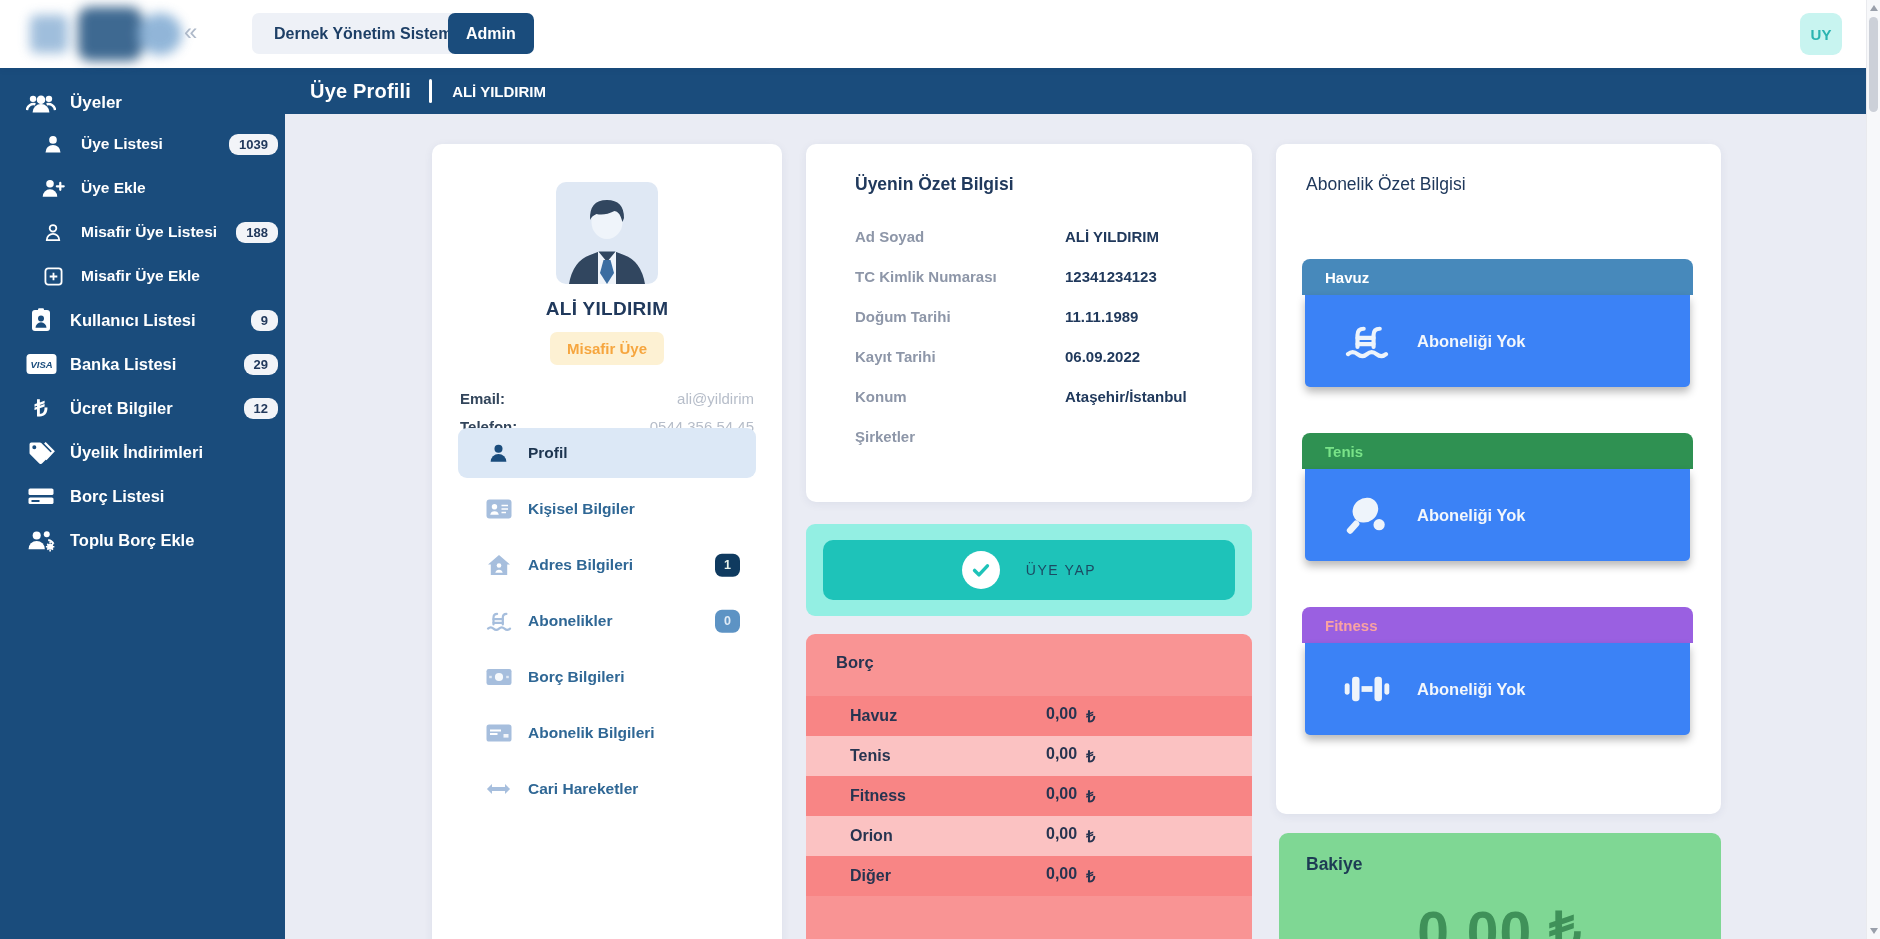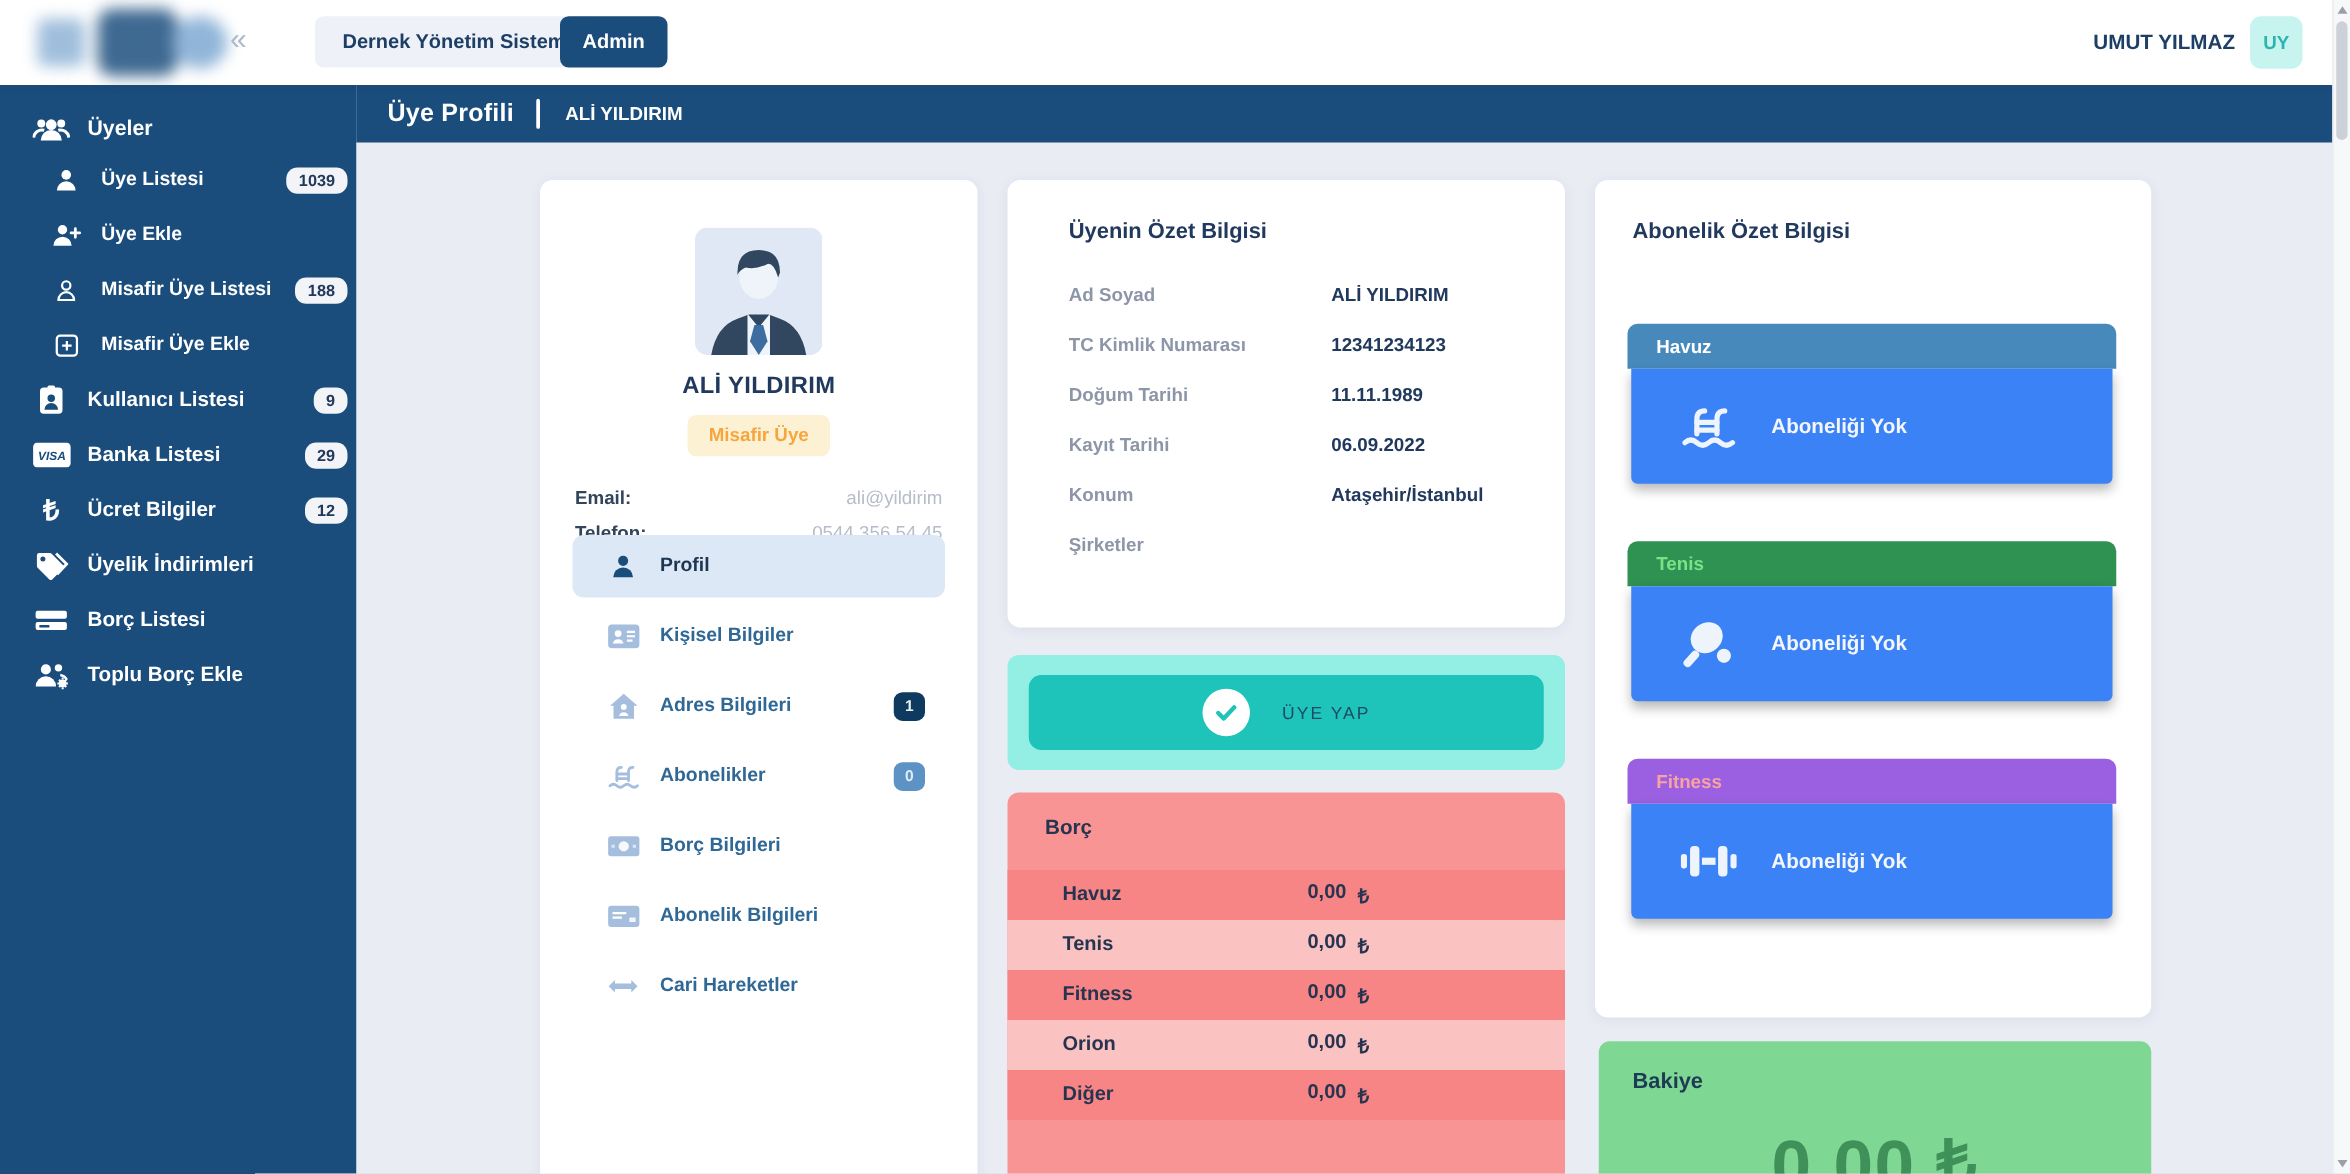--- a/index.html
+++ b/index.html
@@ -82,21 +82,21 @@
                border-radius:9px; color:#273450; }
   .d-title { position:absolute; top:19px; left:30px; font-size:16.5px; font-weight:bold; }
   .d-rows { position:absolute; top:62px; left:0; right:0; }
   .d-row { height:40px; display:flex; align-items:center; font-size:16px; font-weight:bold; }
   .d-row.dark { background:#f88585; }
   .d-row.light { background:#fbc2c2; }
   .d-label { margin-left:44px; width:196px; flex:0 0 196px; }
   .d-value { display:flex; gap:9px; }
   
   .subs-card { left:991px; top:29px; width:445px; height:670px; }
-  .sub-title { position:absolute; top:30px; left:30px; font-size:17.5px; font-weight:bold; color:#20395c; }
+  .sub-title { position:absolute; top:30px; left:30px; font-size:17.5px; font-weight:normal; color:#20395c; }
   .sub-block { position:absolute; left:26px; width:391px; }
   .sub-head { height:36px; border-radius:8px 8px 0 0; display:flex; align-items:center; padding-left:23px;
               font-size:15px; font-weight:bold; }
   .sub-head.havuz   { background:#4789bb; color:#ffffff; }
   .sub-head.tenis   { background:#2f9152; color:#79e388; }
   .sub-head.fitness { background:#9a60e1; color:#f9a2a2; }
   .sub-body { margin:0 3px; height:92px; background:#3b82f6; border-radius:0 0 5px 5px;
               box-shadow:0 5px 9px rgba(0,0,0,.28); display:flex; align-items:center; padding-left:38px; gap:26px;
               color:#f3f7fc; font-weight:bold; font-size:16.5px; }
   .sub-body .bicon { width:48px; display:flex; justify-content:center; color:#eef4fb; flex:0 0 48px; }
@@ -121,21 +121,20 @@
 
   <header class="topbar">
     <div class="logo">
       <div class="blob1"></div>
       <div class="blob2"></div>
       <div class="blob3"></div>
     </div>
     <div class="collapse">«</div>
     <button class="chip">Dernek Yönetim Sistemi</button>
     <button class="admin-btn">Admin</button>
-    <div class="user-name">UMUT YILMAZ</div>
     <div class="avatar-sm">UY</div>
   </header>
 
   <aside class="sidebar">
     <div class="srow header">
       <span class="sicon">
         <svg width="30" height="23" viewBox="0 0 32 24" fill="currentColor">
             <circle cx="7.5" cy="7" r="3.4"></circle>
             <circle cx="24.5" cy="7" r="3.4"></circle>
             <path d="M1 19a7 7 0 0 1 9-6.2" stroke="currentColor" stroke-width="2.6" fill="none"></path>

